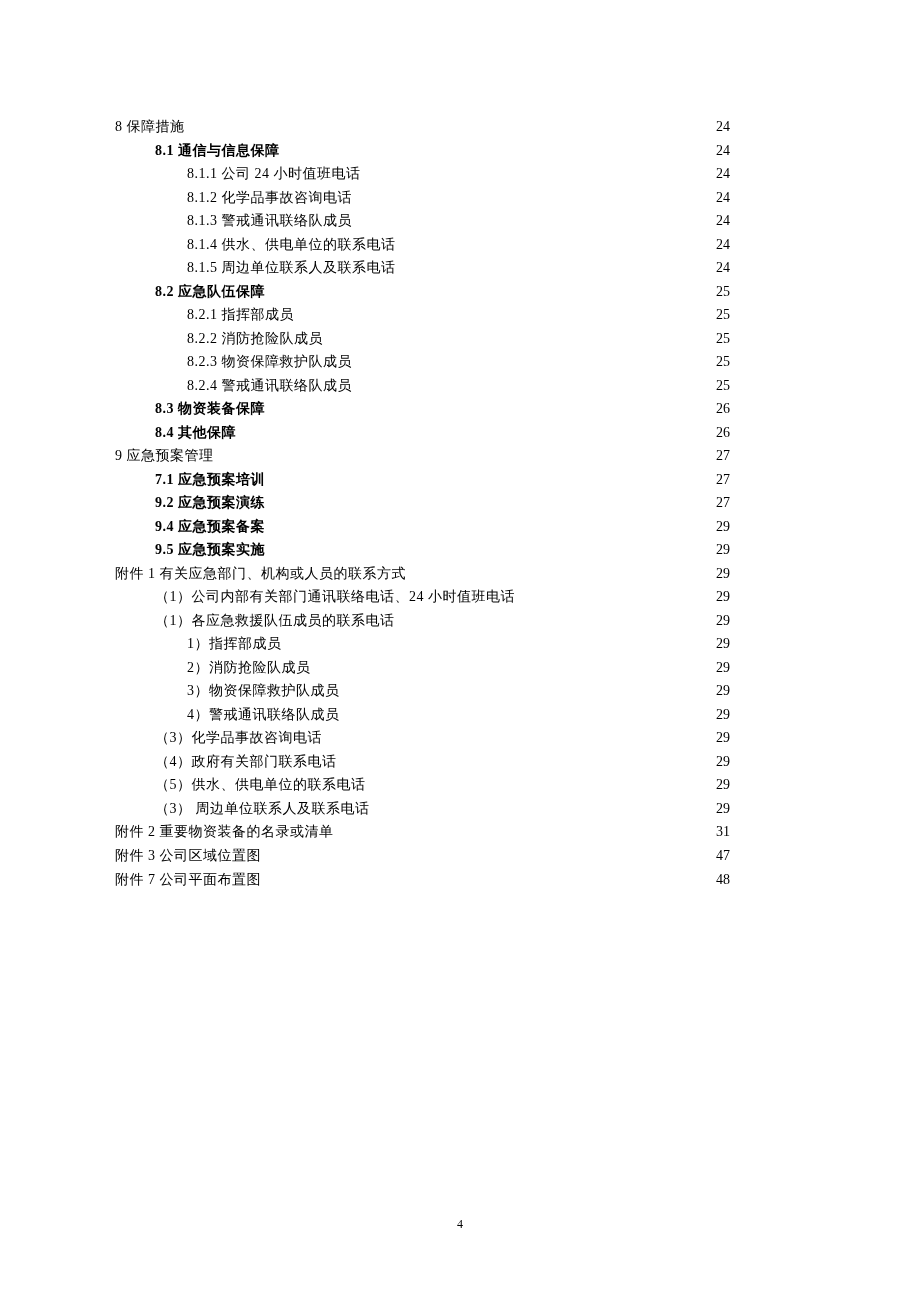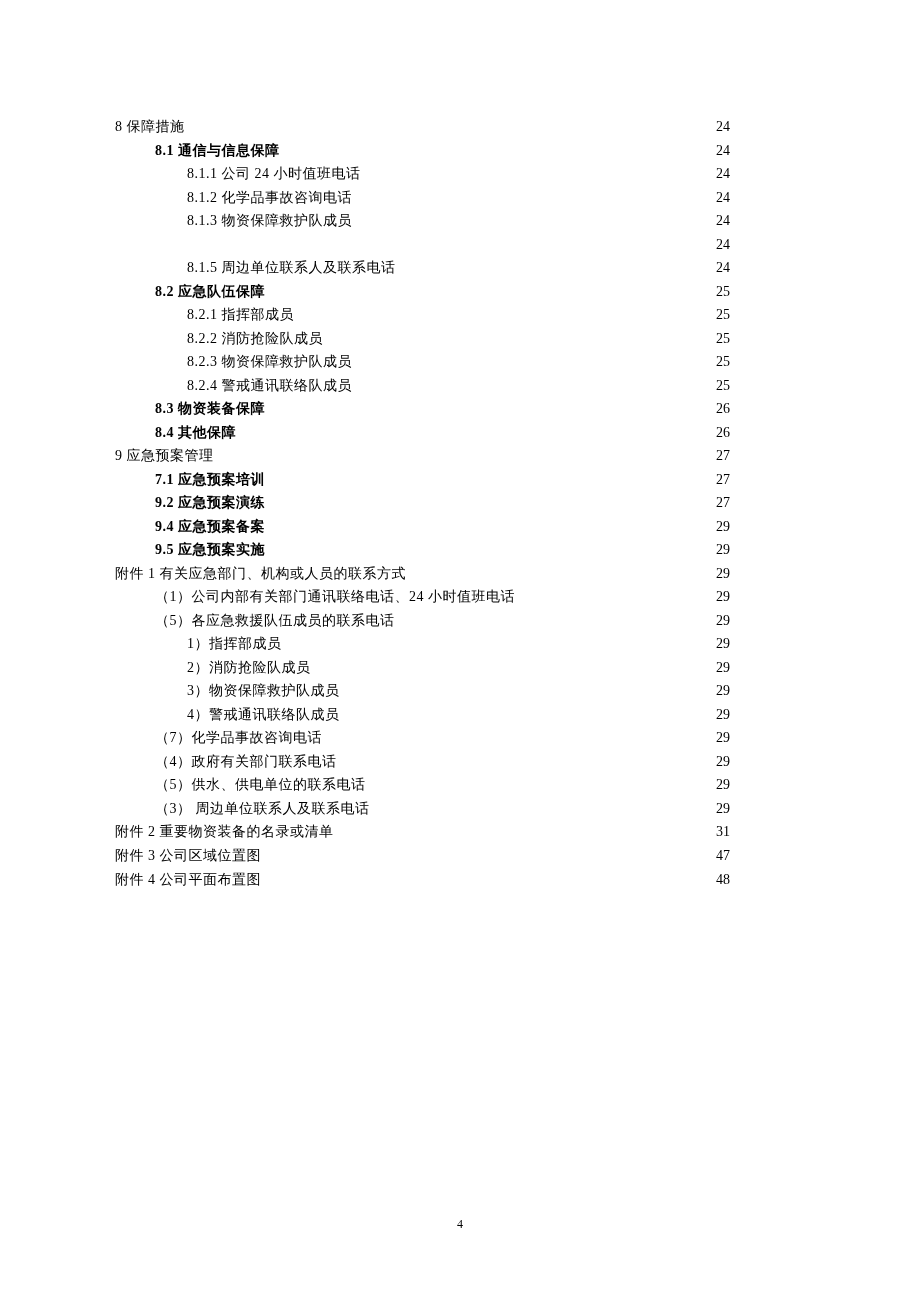--- a/index.html
+++ b/index.html
@@ -79,25 +79,26 @@
         <span class="toc-title">8.1.1 公司 24 小时值班电话</span>
         <span class="toc-leader"></span>
         <span class="toc-page">24</span>
       </div>
       <div class="toc-line lvl3">
         <span class="toc-title">8.1.2 化学品事故咨询电话</span>
         <span class="toc-leader"></span>
         <span class="toc-page">24</span>
       </div>
       <div class="toc-line lvl3">
-        <span class="toc-title">8.1.3 物资保障救护队成员</span>
-        <span class="toc-leader"></span>
-        <span class="toc-page">24</span>
-      </div>
-      <div class="toc-line lvl3">
+        <span class="toc-title">8.1.3 警戒通讯联络队成员</span>
+        <span class="toc-leader"></span>
+        <span class="toc-page">24</span>
+      </div>
+      <div class="toc-line lvl3">
+        <span class="toc-title">8.1.4 供水、供电单位的联系电话</span>
         <span class="toc-leader"></span>
         <span class="toc-page">24</span>
       </div>
       <div class="toc-line lvl3">
         <span class="toc-title">8.1.5 周边单位联系人及联系电话</span>
         <span class="toc-leader"></span>
         <span class="toc-page">24</span>
       </div>
       <div class="toc-line lvl2">
         <span class="toc-title bold">8.2 应急队伍保障</span>
@@ -163,21 +164,21 @@
         <span class="toc-title">附件 1 有关应急部门、机构或人员的联系方式</span>
         <span class="toc-leader"></span>
         <span class="toc-page">29</span>
       </div>
       <div class="toc-line lvl2">
         <span class="toc-title">（1）公司内部有关部门通讯联络电话、24 小时值班电话</span>
         <span class="toc-leader"></span>
         <span class="toc-page">29</span>
       </div>
       <div class="toc-line lvl2">
-        <span class="toc-title">（5）各应急救援队伍成员的联系电话</span>
+        <span class="toc-title">（1）各应急救援队伍成员的联系电话</span>
         <span class="toc-leader"></span>
         <span class="toc-page">29</span>
       </div>
       <div class="toc-line lvl3">
         <span class="toc-title">1）指挥部成员</span>
         <span class="toc-leader"></span>
         <span class="toc-page">29</span>
       </div>
       <div class="toc-line lvl3">
         <span class="toc-title">2）消防抢险队成员</span>
@@ -188,21 +189,21 @@
         <span class="toc-title">3）物资保障救护队成员</span>
         <span class="toc-leader"></span>
         <span class="toc-page">29</span>
       </div>
       <div class="toc-line lvl3">
         <span class="toc-title">4）警戒通讯联络队成员</span>
         <span class="toc-leader"></span>
         <span class="toc-page">29</span>
       </div>
       <div class="toc-line lvl2">
-        <span class="toc-title">（7）化学品事故咨询电话</span>
+        <span class="toc-title">（3）化学品事故咨询电话</span>
         <span class="toc-leader"></span>
         <span class="toc-page">29</span>
       </div>
       <div class="toc-line lvl2">
         <span class="toc-title">（4）政府有关部门联系电话</span>
         <span class="toc-leader"></span>
         <span class="toc-page">29</span>
       </div>
       <div class="toc-line lvl2">
         <span class="toc-title">（5）供水、供电单位的联系电话</span>
@@ -218,19 +219,19 @@
         <span class="toc-title">附件 2 重要物资装备的名录或清单</span>
         <span class="toc-leader"></span>
         <span class="toc-page">31</span>
       </div>
       <div class="toc-line lvl1">
         <span class="toc-title">附件 3 公司区域位置图</span>
         <span class="toc-leader"></span>
         <span class="toc-page">47</span>
       </div>
       <div class="toc-line lvl1">
-        <span class="toc-title">附件 4 公司平面布置图</span>
+        <span class="toc-title">附件 7 公司平面布置图</span>
         <span class="toc-leader"></span>
         <span class="toc-page">48</span>
       </div>
     </div>
   <div class="page-num">4</div>
 </div>
 
 </body></html>

